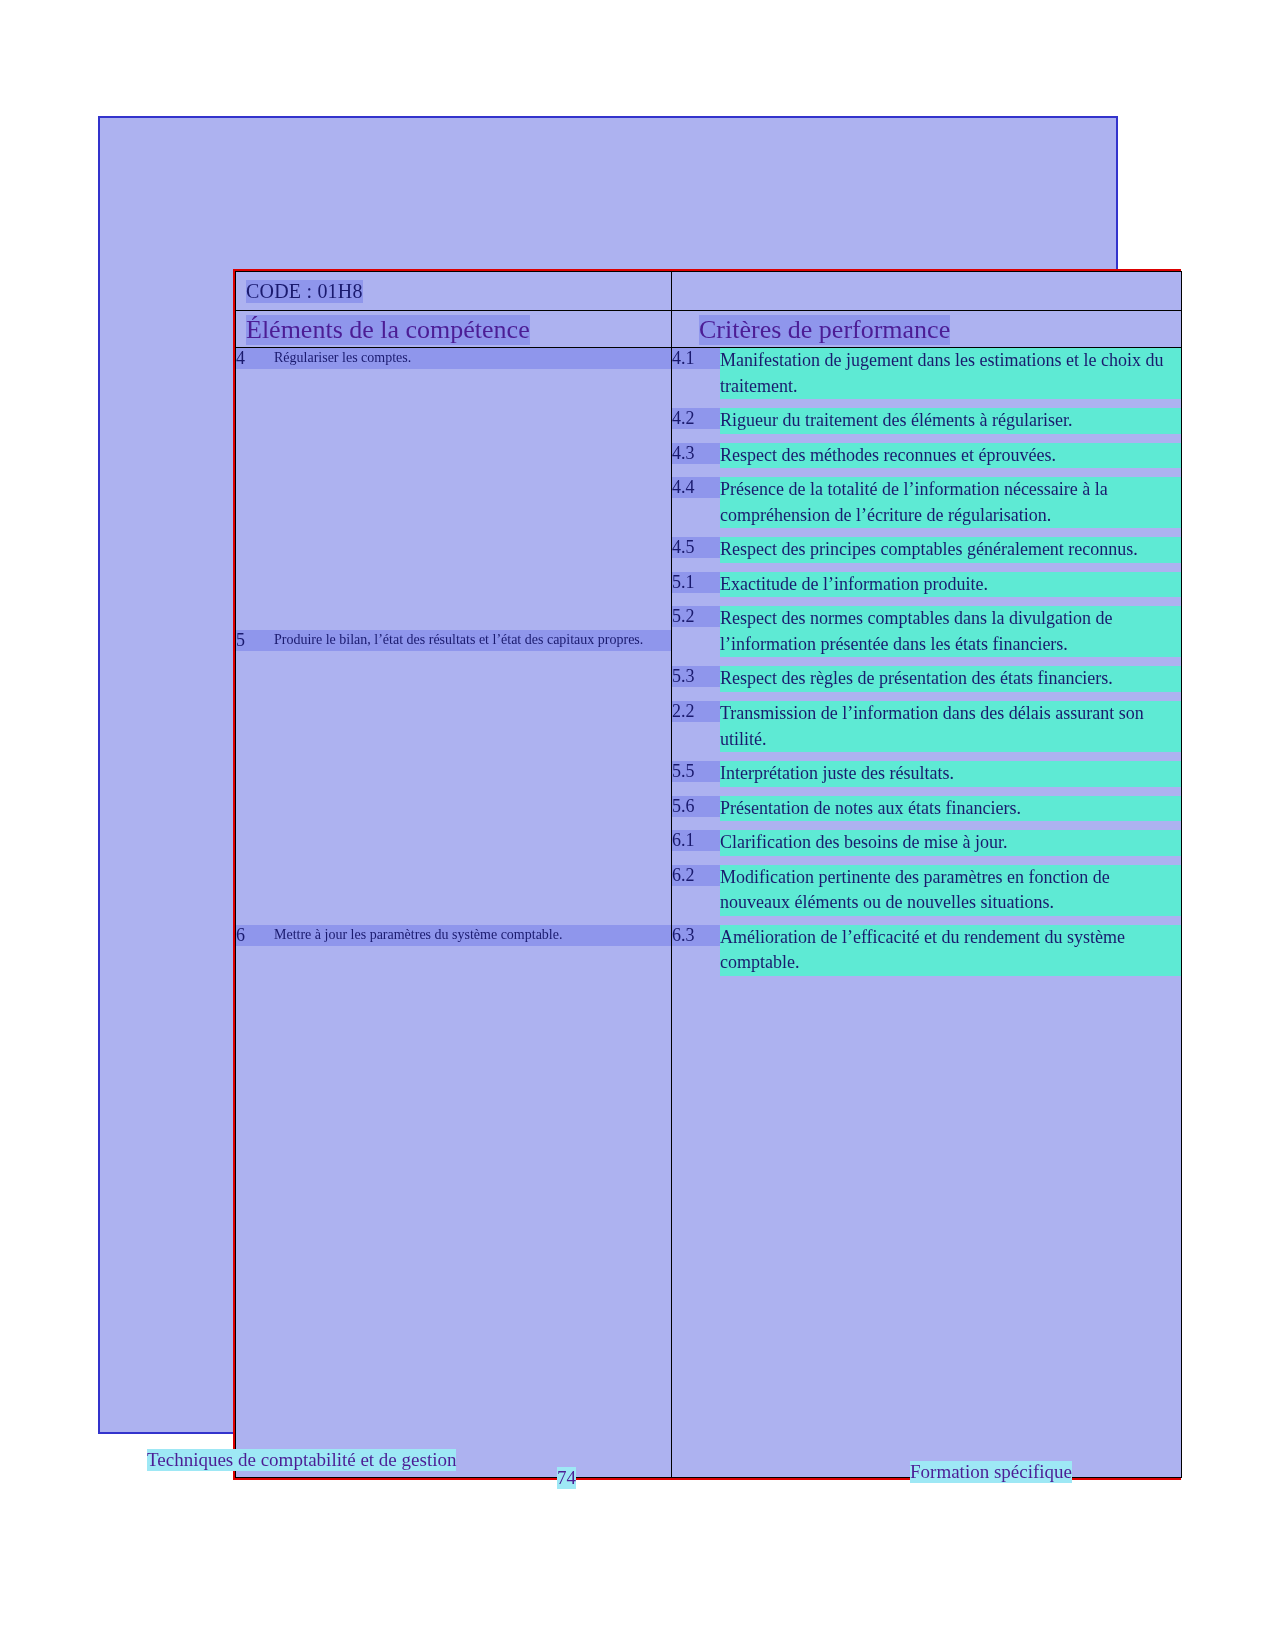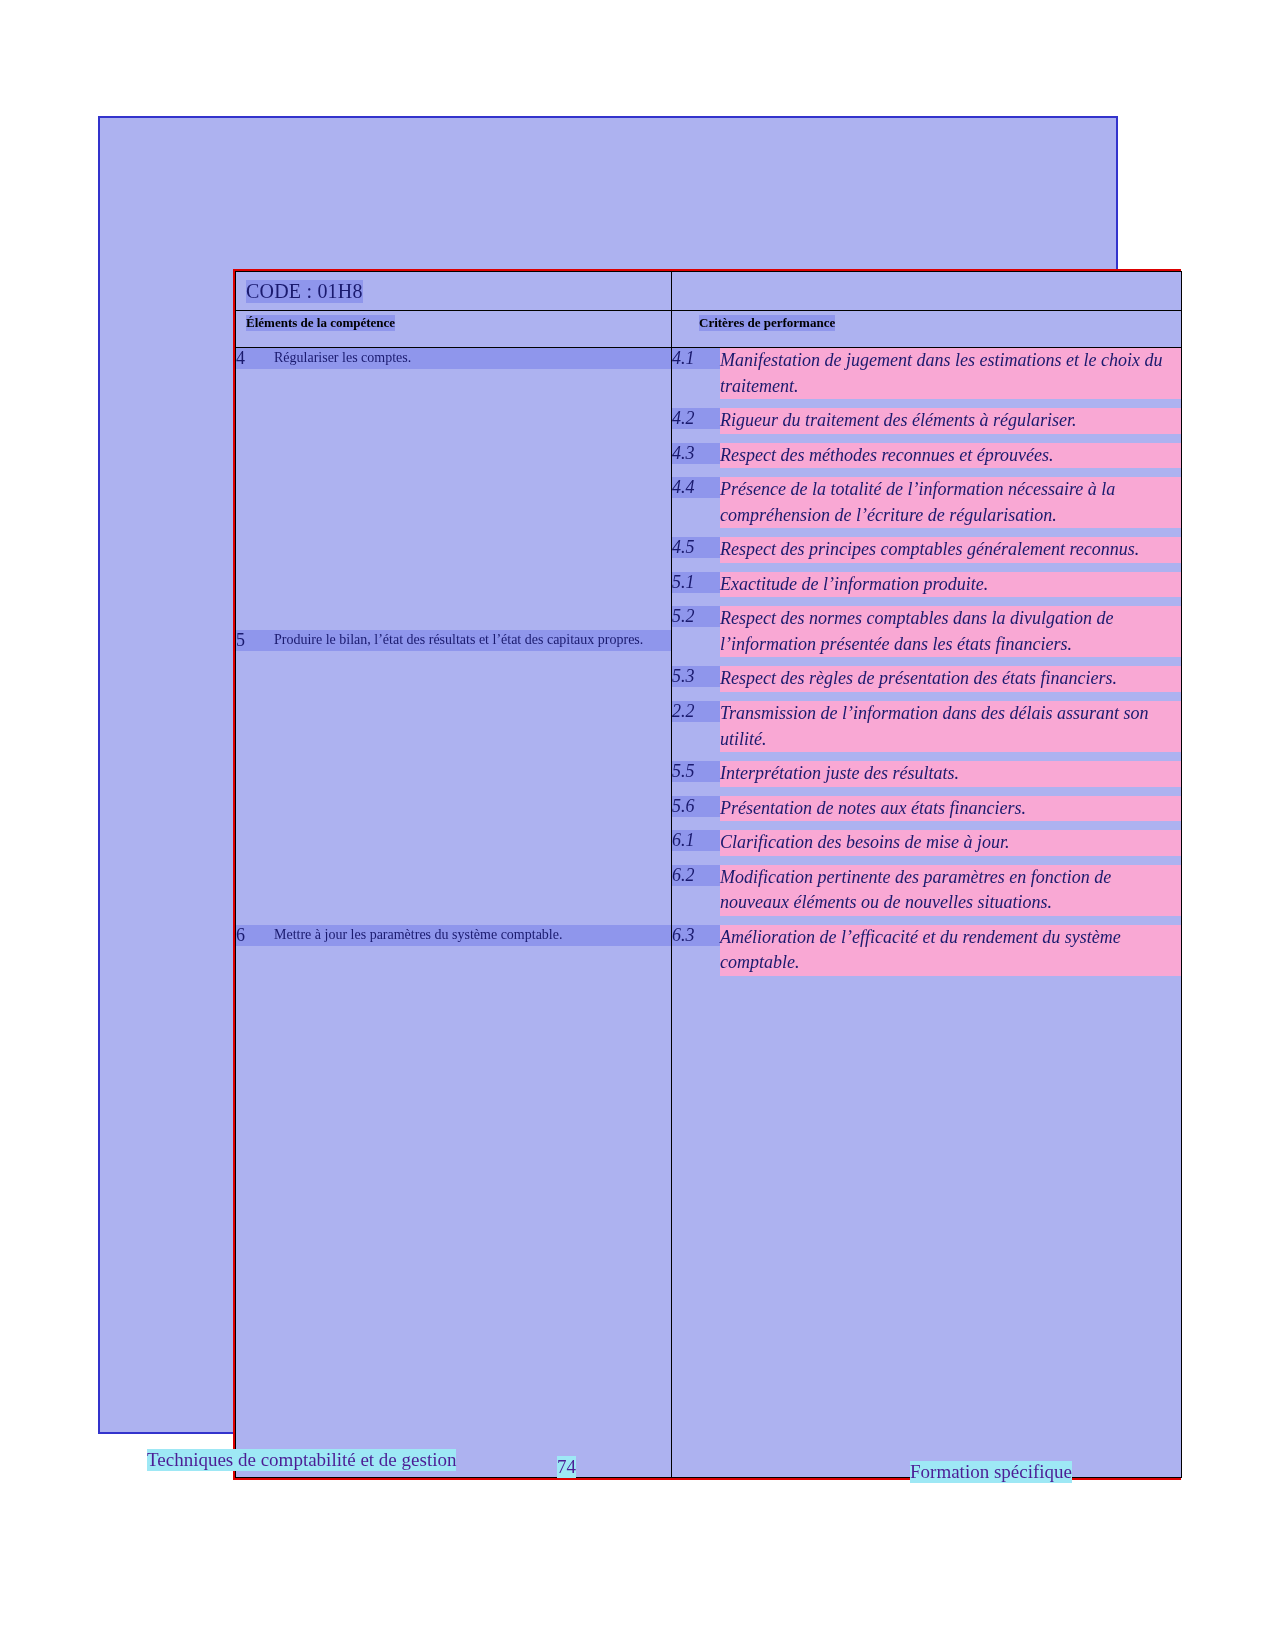--- a/index.html
+++ b/index.html
@@ -66,23 +66,23 @@
     margin: 8px 0 0 10px;
     font-size: 20px;
     color: #1a1a6e;
     background: #8f96ec;
     letter-spacing: 0.2px;
   }
   .hdr-cell { height: 36px; }
   .hdr-text {
     display: inline-block;
     margin: 4px 0 0 10px;
-    font-size: 13px;
-    font-weight: bold;
-    color: #000000;
+    font-size: 26px;
+    font-weight: normal;
+    color: #4c1d95;
     background: #8f96ec;
   }
   .hdr-text.right { margin-left: 27px; }
 
   .body-cell {
     padding: 6px 8px 10px 8px;
   }
   .elem {
     display: flex;
     margin-bottom: 2px;
@@ -99,34 +99,33 @@
     font-size: 14px;
     color: #1a1a6e;
     background: #8f96ec;
     line-height: 1.42;
     text-align: justify;
     flex: 1 1 auto;
   }
   .crit {
     display: flex;
     margin-bottom: 9px;
-    font-style: italic;
   }
   .crit .num {
     width: 48px;
     flex: 0 0 48px;
     font-size: 18px;
     color: #1a1a6e;
     background: #8f96ec;
     height: 21px;
   }
   .crit .txt {
     font-size: 18px;
     color: #1a1a6e;
-    background: #f9a8d4;
+    background: #5eead4;
     line-height: 1.42;
     flex: 1 1 auto;
   }
   .spacer-1 { height: 259px; }
   .spacer-2 { height: 272px; }
 
   
   .footer {
     position: absolute;
     left: 147px;
@@ -138,21 +137,21 @@
   }
   .footer .f-left {
     position: absolute;
     left: 0;
     top: 0;
     background: #9ee8f5;
   }
   .footer .f-center {
     position: absolute;
     left: 410px;
-    top: 7px;
+    top: 18px;
     background: #9ee8f5;
   }
   .footer .f-right {
     position: absolute;
     right: 0;
     top: 12px;
     background: #9ee8f5;
     text-align: center;
   }
 </style>

